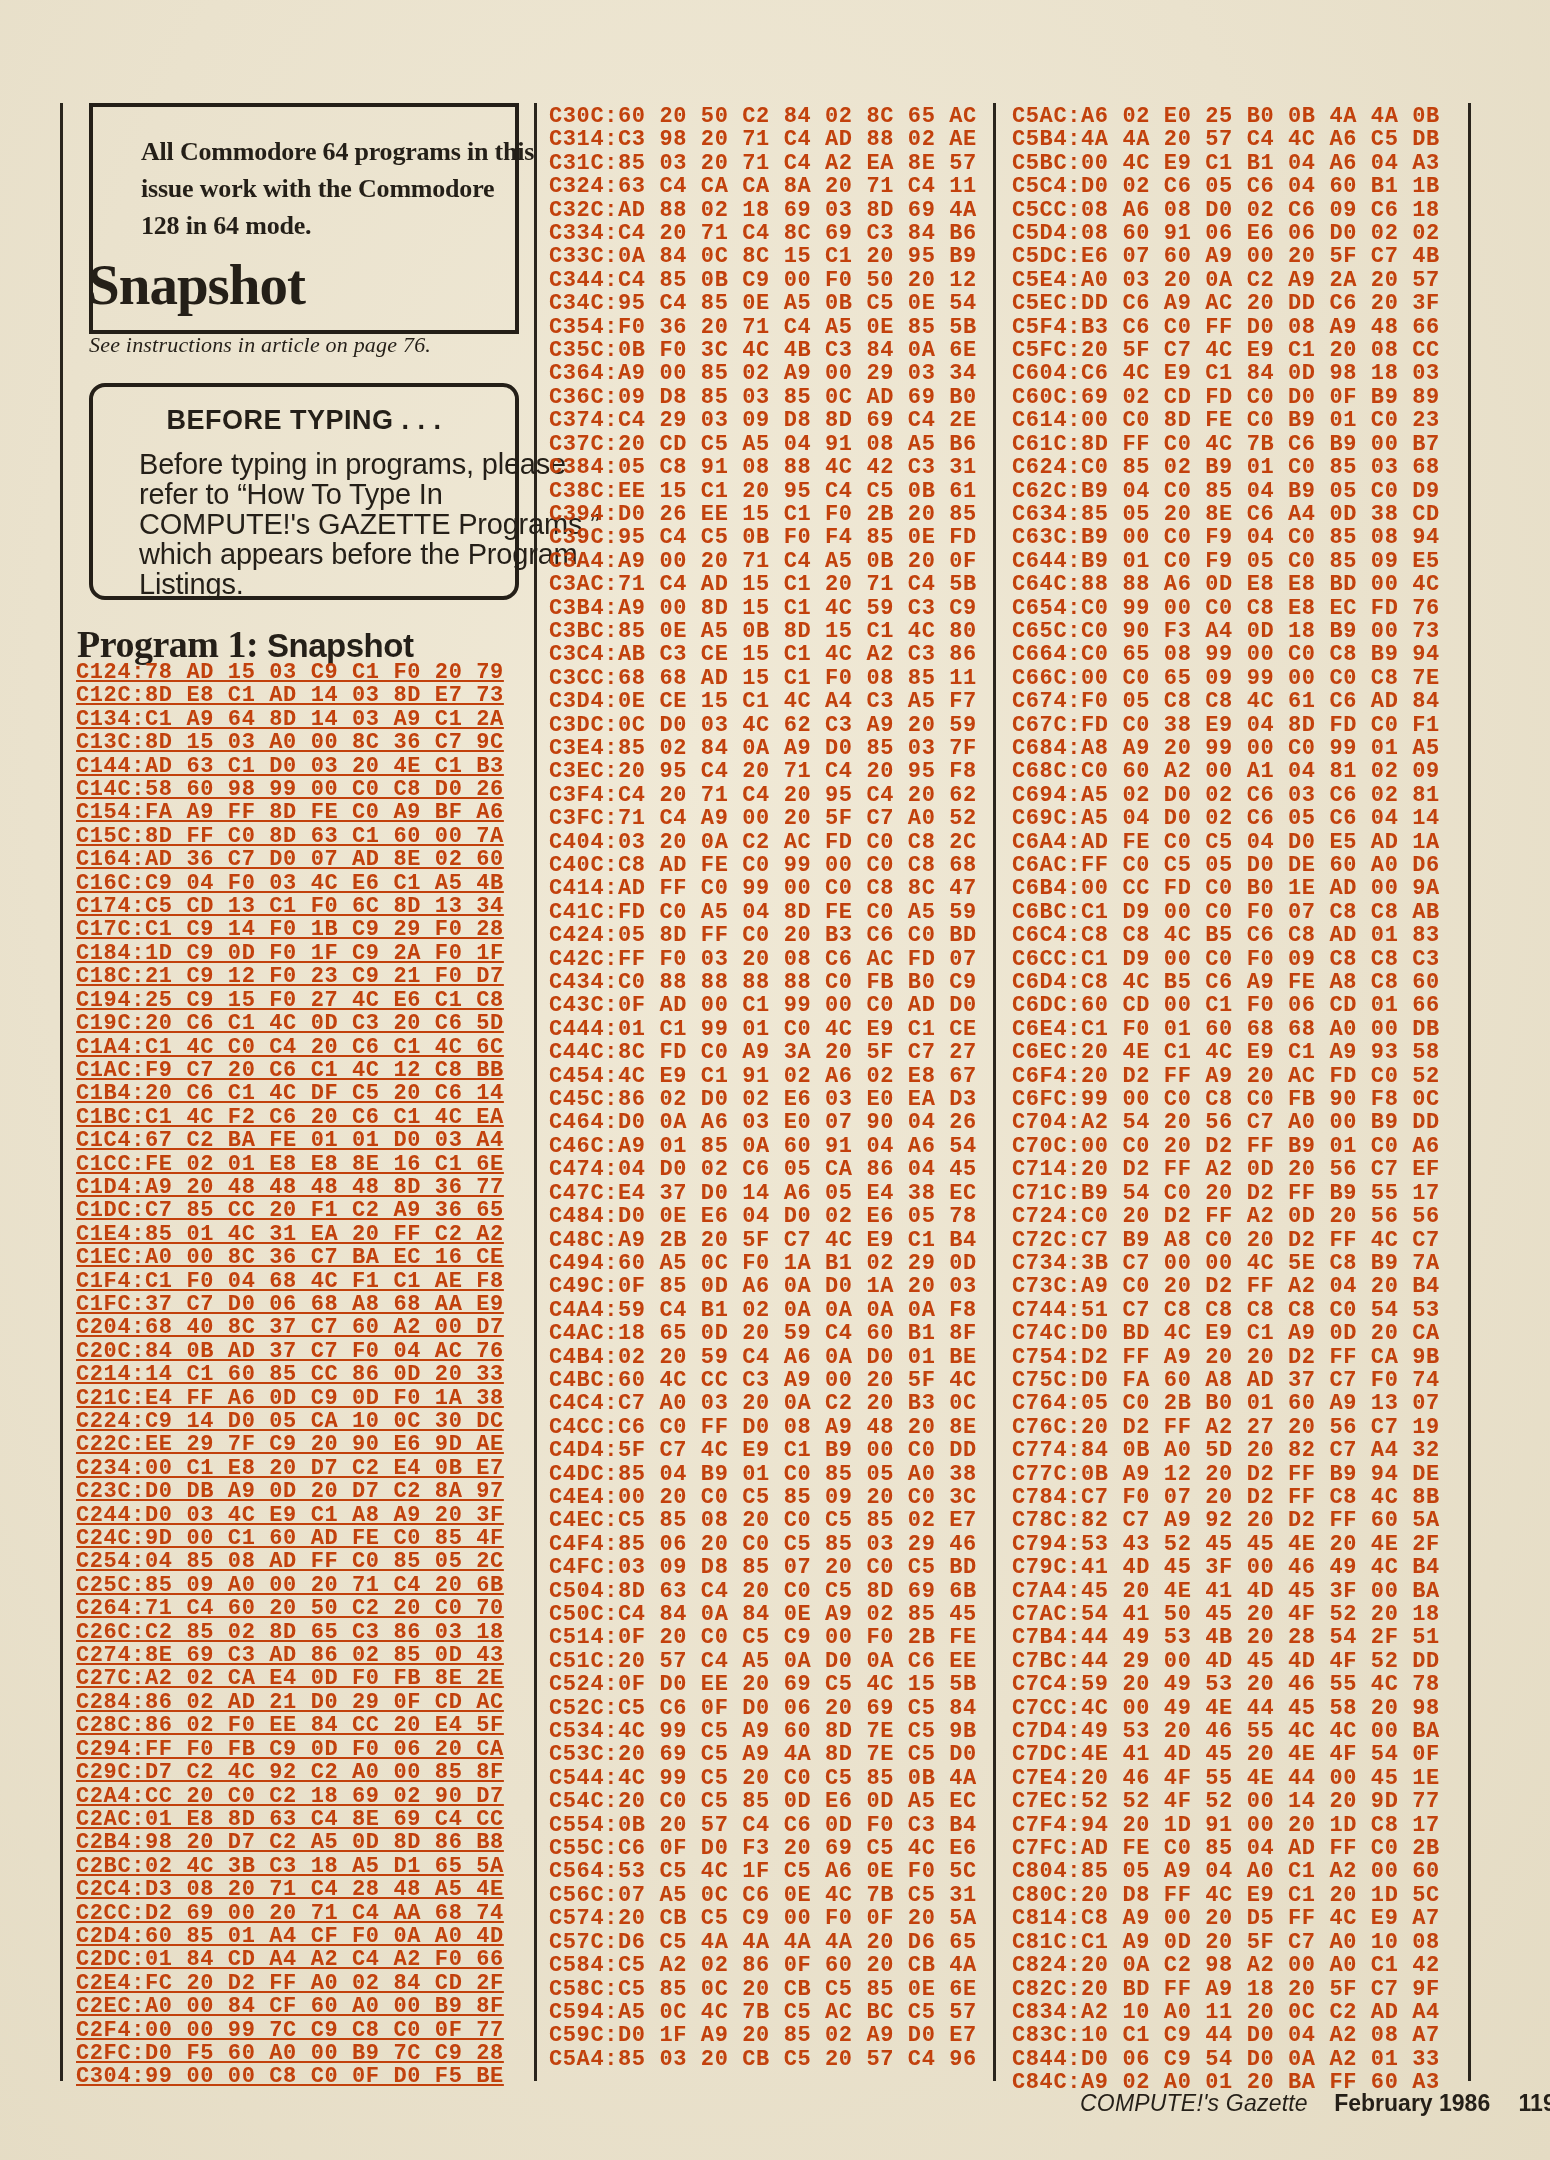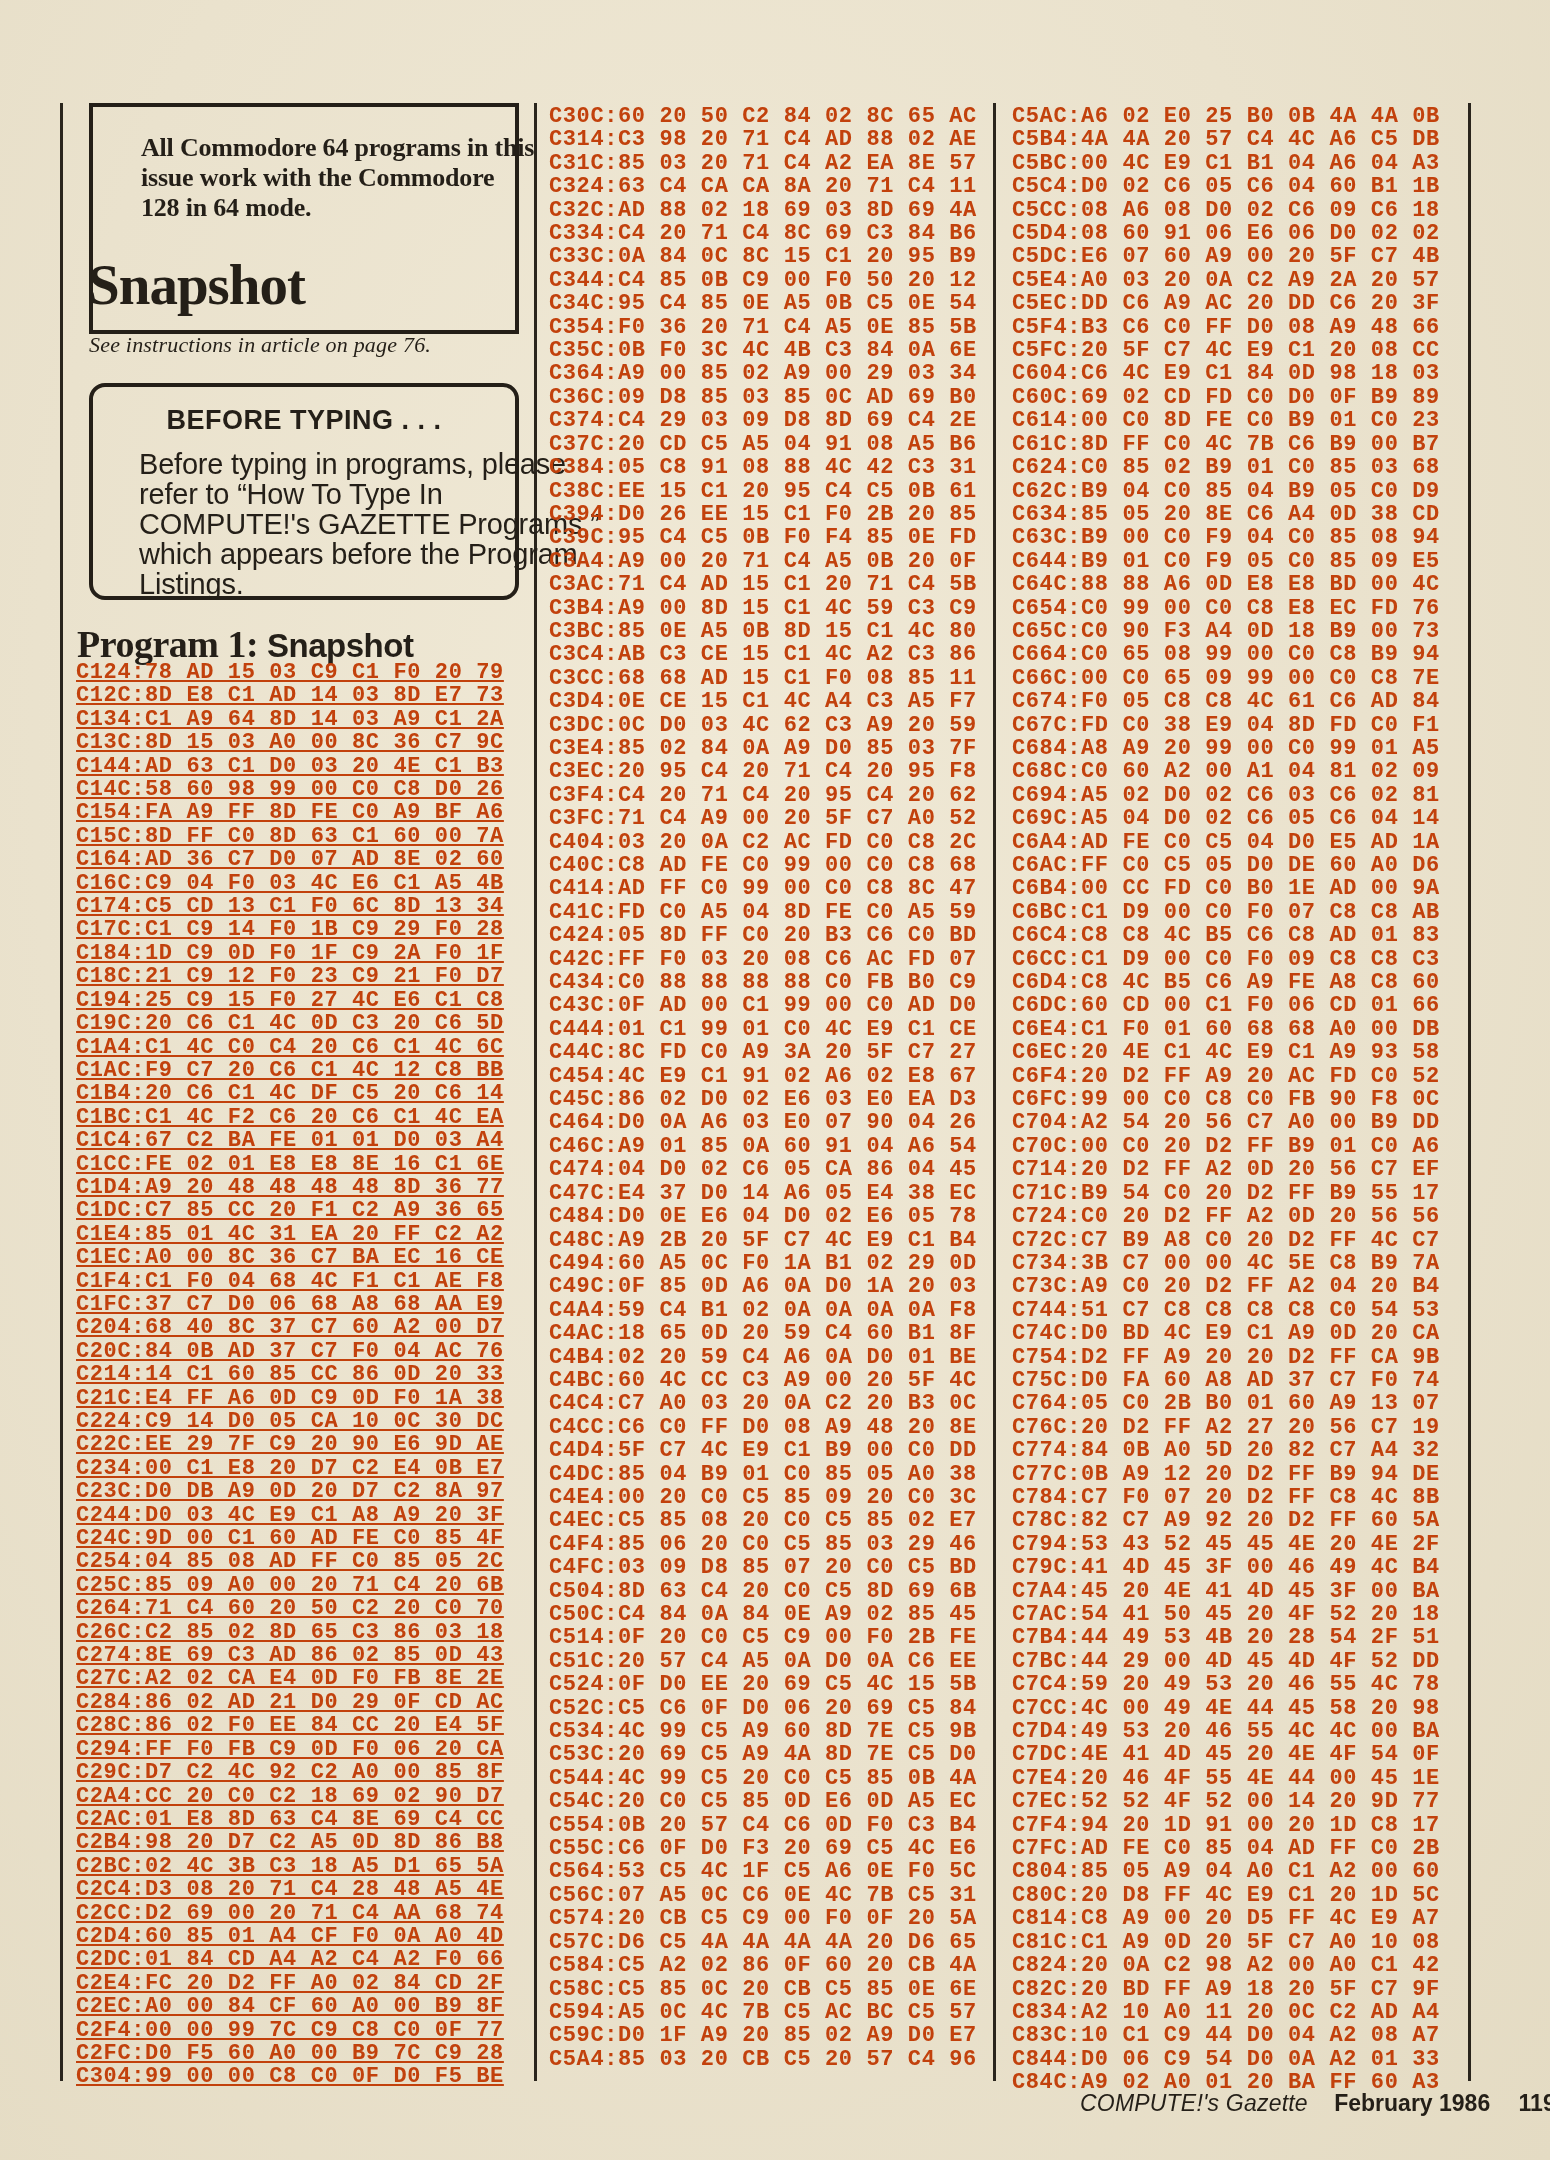--- a/index.html
+++ b/index.html
@@ -7,21 +7,21 @@
     width:1550px;height:2160px;position:relative;overflow:hidden;
     background:radial-gradient(ellipse at 45% 35%, #f0e9d6 0%, #eae2cd 55%, #e4dbc3 100%);
     font-family:"Liberation Serif", serif;
     color:#241f18;
   }
   .vrule{position:absolute;width:3px;top:103px;height:1978px;background:#2a251d;}
   .box{position:absolute;border:4px solid #241f18;box-sizing:border-box;background:transparent;}
   .notice-box{left:89px;top:103px;width:430px;height:231px;}
   .notice-text{
     position:absolute;left:48px;top:26px;width:370px;
-    font-family:"Liberation Serif",serif;font-weight:700;font-size:26px;line-height:30px;
+    font-family:"Liberation Serif",serif;font-weight:700;font-size:26px;line-height:37px;
     white-space:pre;letter-spacing:-0.2px;
   }
   .title{
     position:absolute;left:88px;top:252px;margin:0;
     font-family:"Liberation Serif",serif;font-weight:700;font-size:57px;letter-spacing:-1px;
   }
   .subtitle{
     position:absolute;left:89px;top:332px;
     font-family:"Liberation Serif",serif;font-style:italic;font-size:22px;letter-spacing:0.2px;
   }

